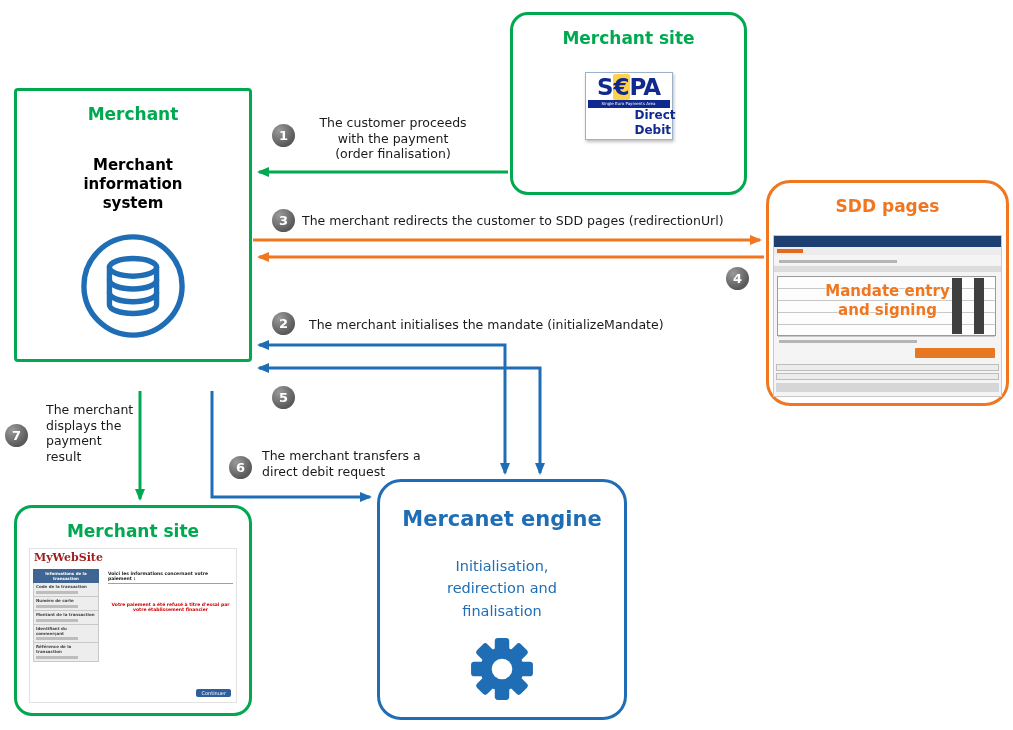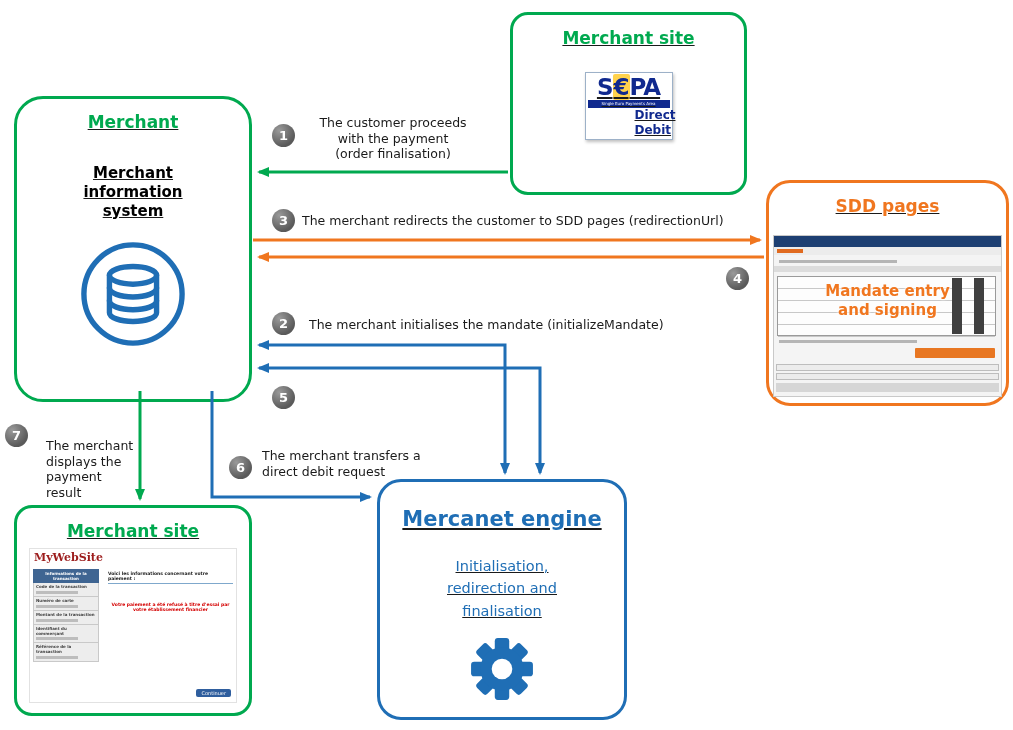--- a/index.html
+++ b/index.html
@@ -1,31 +1,31 @@
 <!DOCTYPE html>
 <html><head>
 <meta charset="utf-8">
 <style>
   * { margin:0; padding:0; box-sizing:border-box; }
   html,body { background:#fff; }
   body { font-family:"DejaVu Sans","Liberation Sans",sans-serif; color:#1a1a1a; }
   .canvas { position:relative; width:1013px; height:730px; background:#fff; overflow:hidden; }
 
   
-  .box { position:absolute; background:#fff; z-index:1;text-decoration:underline; }
+  .box { position:absolute; background:#fff; z-index:1; }
   .box-title { text-align:center; font-weight:bold; }
   .green-border  { border:3px solid #00A94F; }
   .orange-border { border:3px solid #F0761F; }
   .blue-border   { border:3px solid #1F6EB5; }
   .t-green  { color:#00A94F; }
   .t-orange { color:#F0761F; }
   .t-blue   { color:#1F6EB5; }
 
   #b-site-top { left:510px; top:12px;  width:237px; height:183px; border-radius:18px; }
-  #b-merchant { left:14px;  top:96px;  width:238px; height:306px; border-radius:29px; }
+  #b-merchant { left:14px;  top:88px;  width:238px; height:274px; border-radius:4px; }
   #b-sdd      { left:766px; top:180px; width:243px; height:226px; border-radius:24px; }
   #b-engine   { left:377px; top:479px; width:250px; height:241px; border-radius:24px; }
   #b-site-bot { left:14px;  top:505px; width:238px; height:211px; border-radius:18px; }
 
   #b-site-top .box-title, #b-merchant .box-title, #b-sdd .box-title, #b-site-bot .box-title {
     font-size:17px; margin-top:13px;
   }
   #b-engine .box-title { font-size:21px; margin-top:25px; }
 
   
@@ -82,21 +82,21 @@
     background:radial-gradient(circle at 32% 28%, #9a9a9a, #5a5a5a 70%);
     color:#fff; font-weight:bold; font-size:13px; display:flex; align-items:center; justify-content:center; }
   .step-label { position:absolute; z-index:6; font-size:12.5px; line-height:1.25; color:#1a1a1a; white-space:pre-line; }
 
   #c1 { left:272px; top:124px; } #l1 { left:302px; top:115px; width:182px; text-align:center; }
   #c2 { left:272px; top:312px; } #l2 { left:309px; top:317px; }
   #c3 { left:272px; top:209px; } #l3 { left:302px; top:213px; }
   #c4 { left:726px; top:267px; } #l4 { left:277px; top:266px; }
   #c5 { left:272px; top:386px; } #l5 { left:310px; top:385px; }
   #c6 { left:229px; top:456px; } #l6 { left:262px; top:448px; }
-  #c7 { left:5px;   top:424px; } #l7 { left:46px;  top:402px;margin-top:36px; }
+  #c7 { left:5px;   top:424px; } #l7 { left:46px;  top:402px; }
 
   
   .arrows { position:absolute; left:0; top:0; z-index:5; pointer-events:none; }
 </style>
 </head>
 <body>
 
 <div class="canvas">
 
   <div class="box green-border" id="b-site-top">

